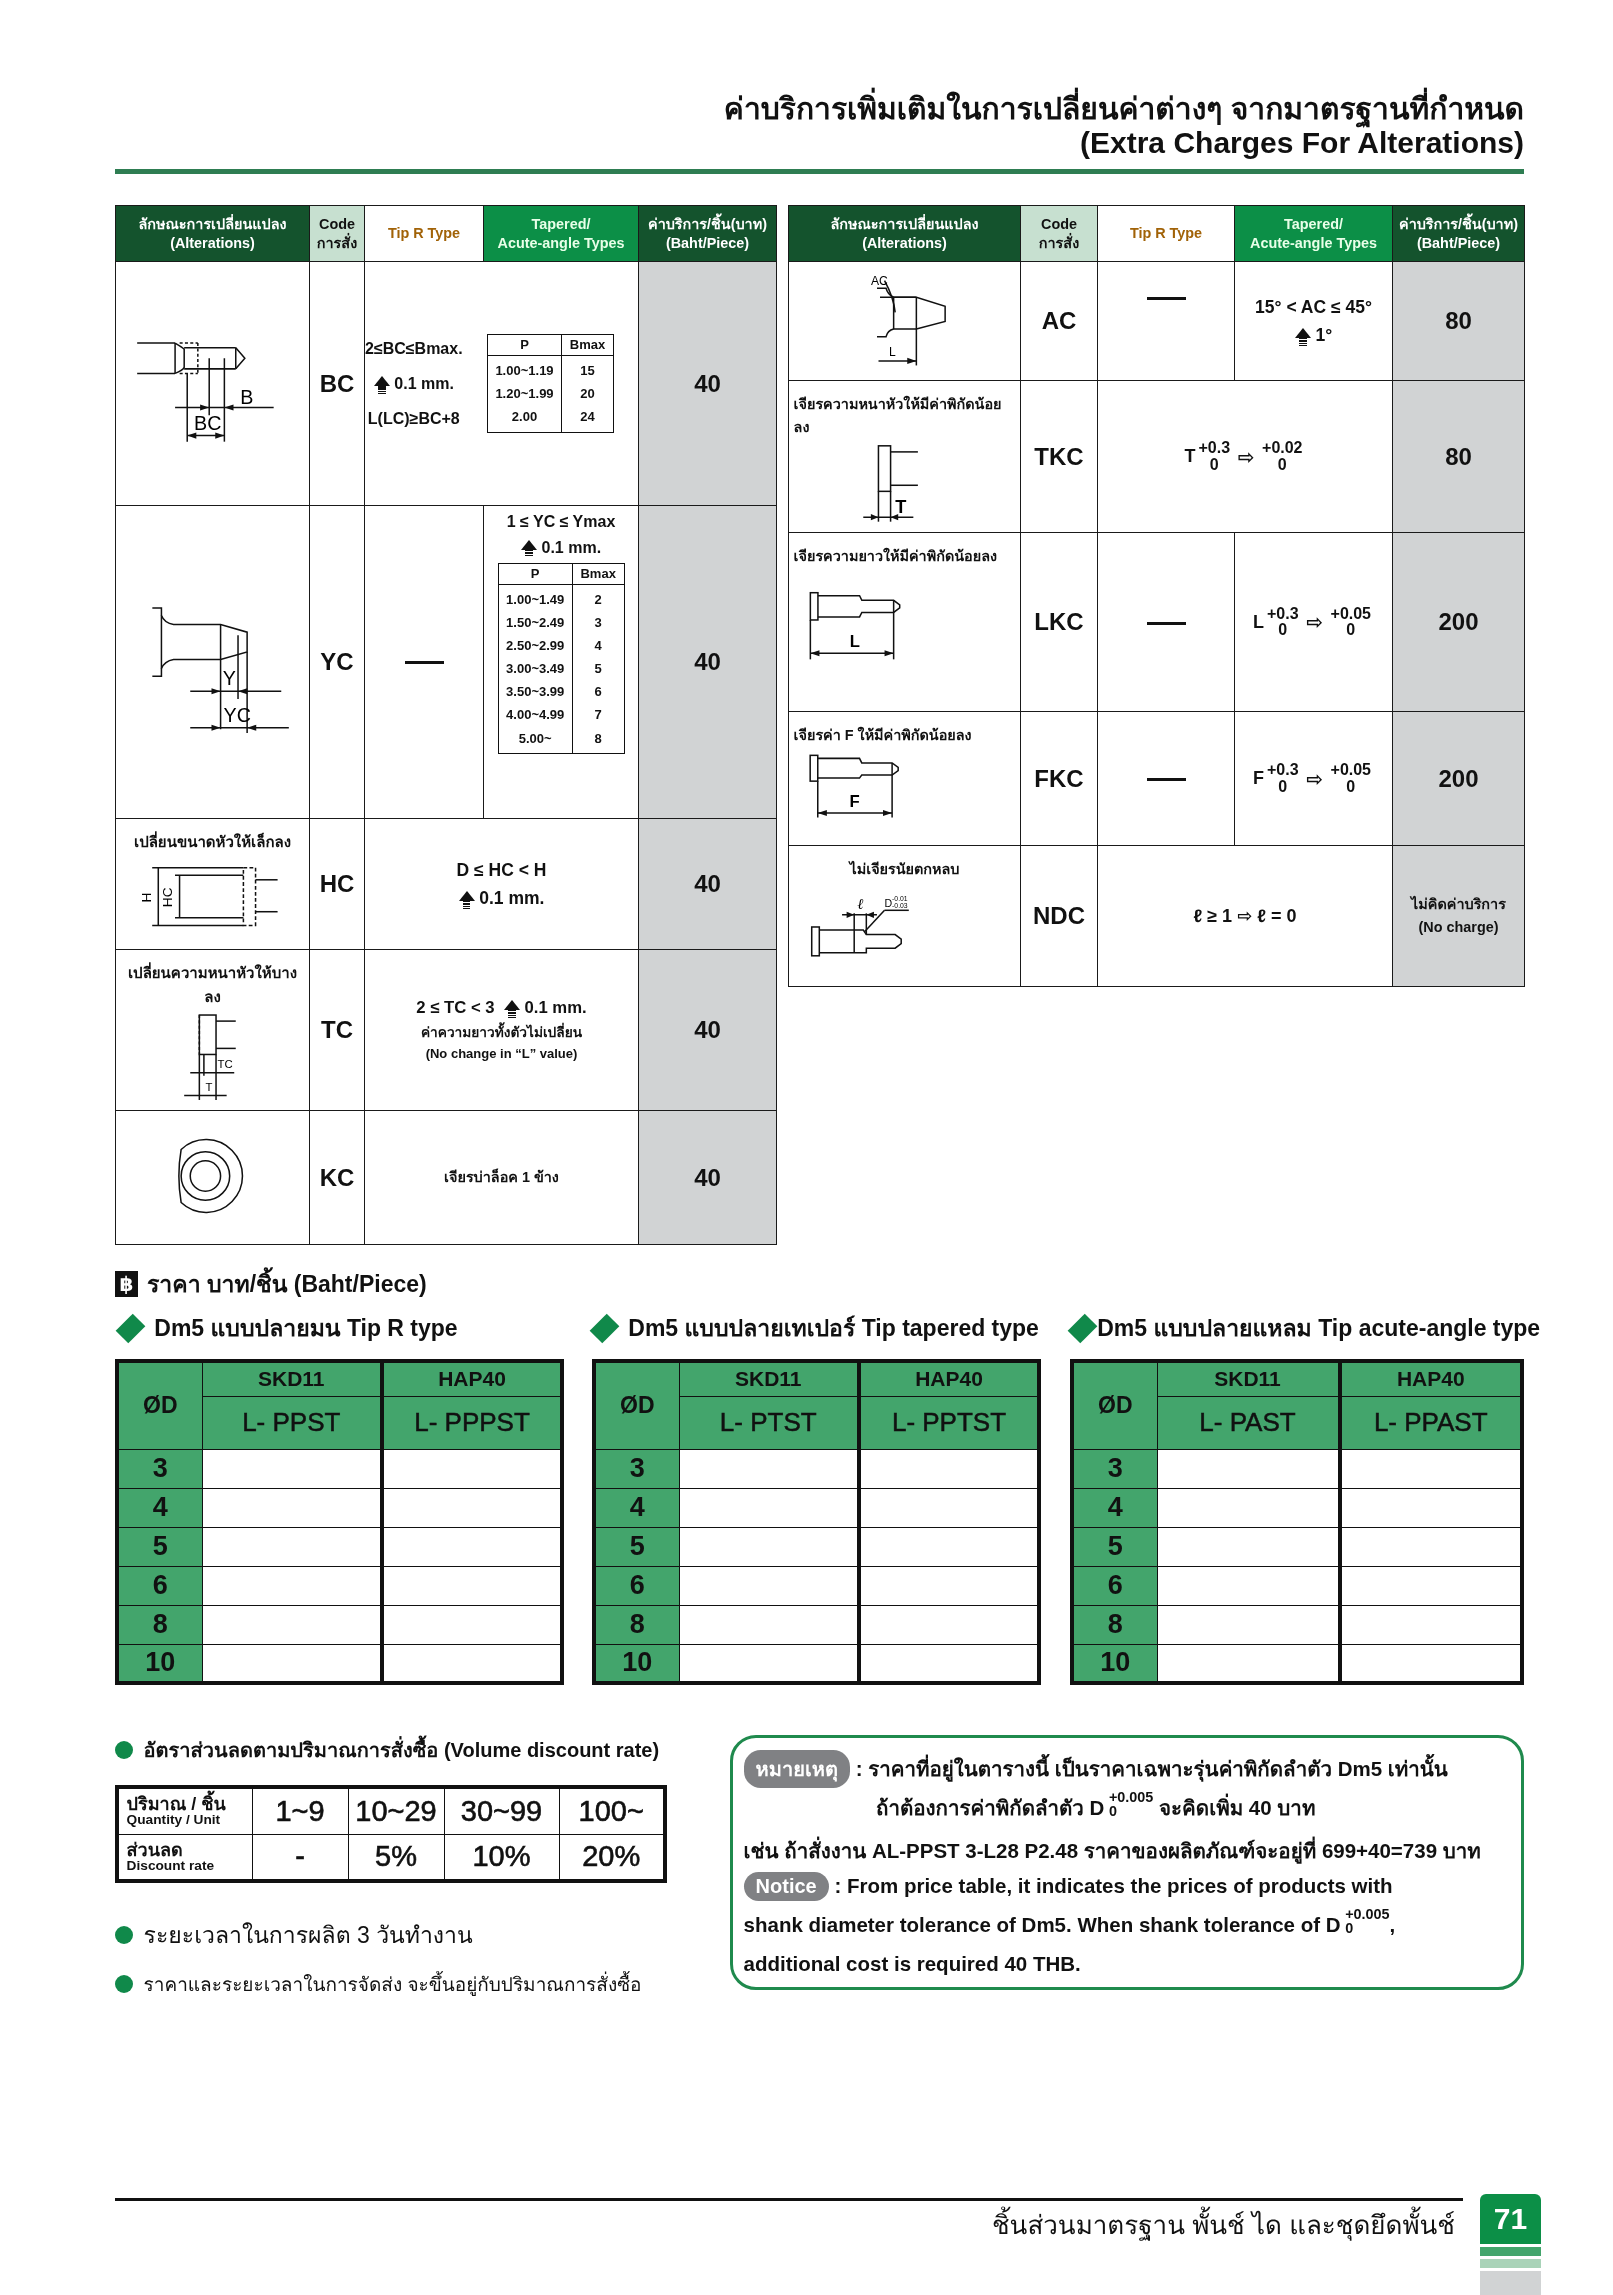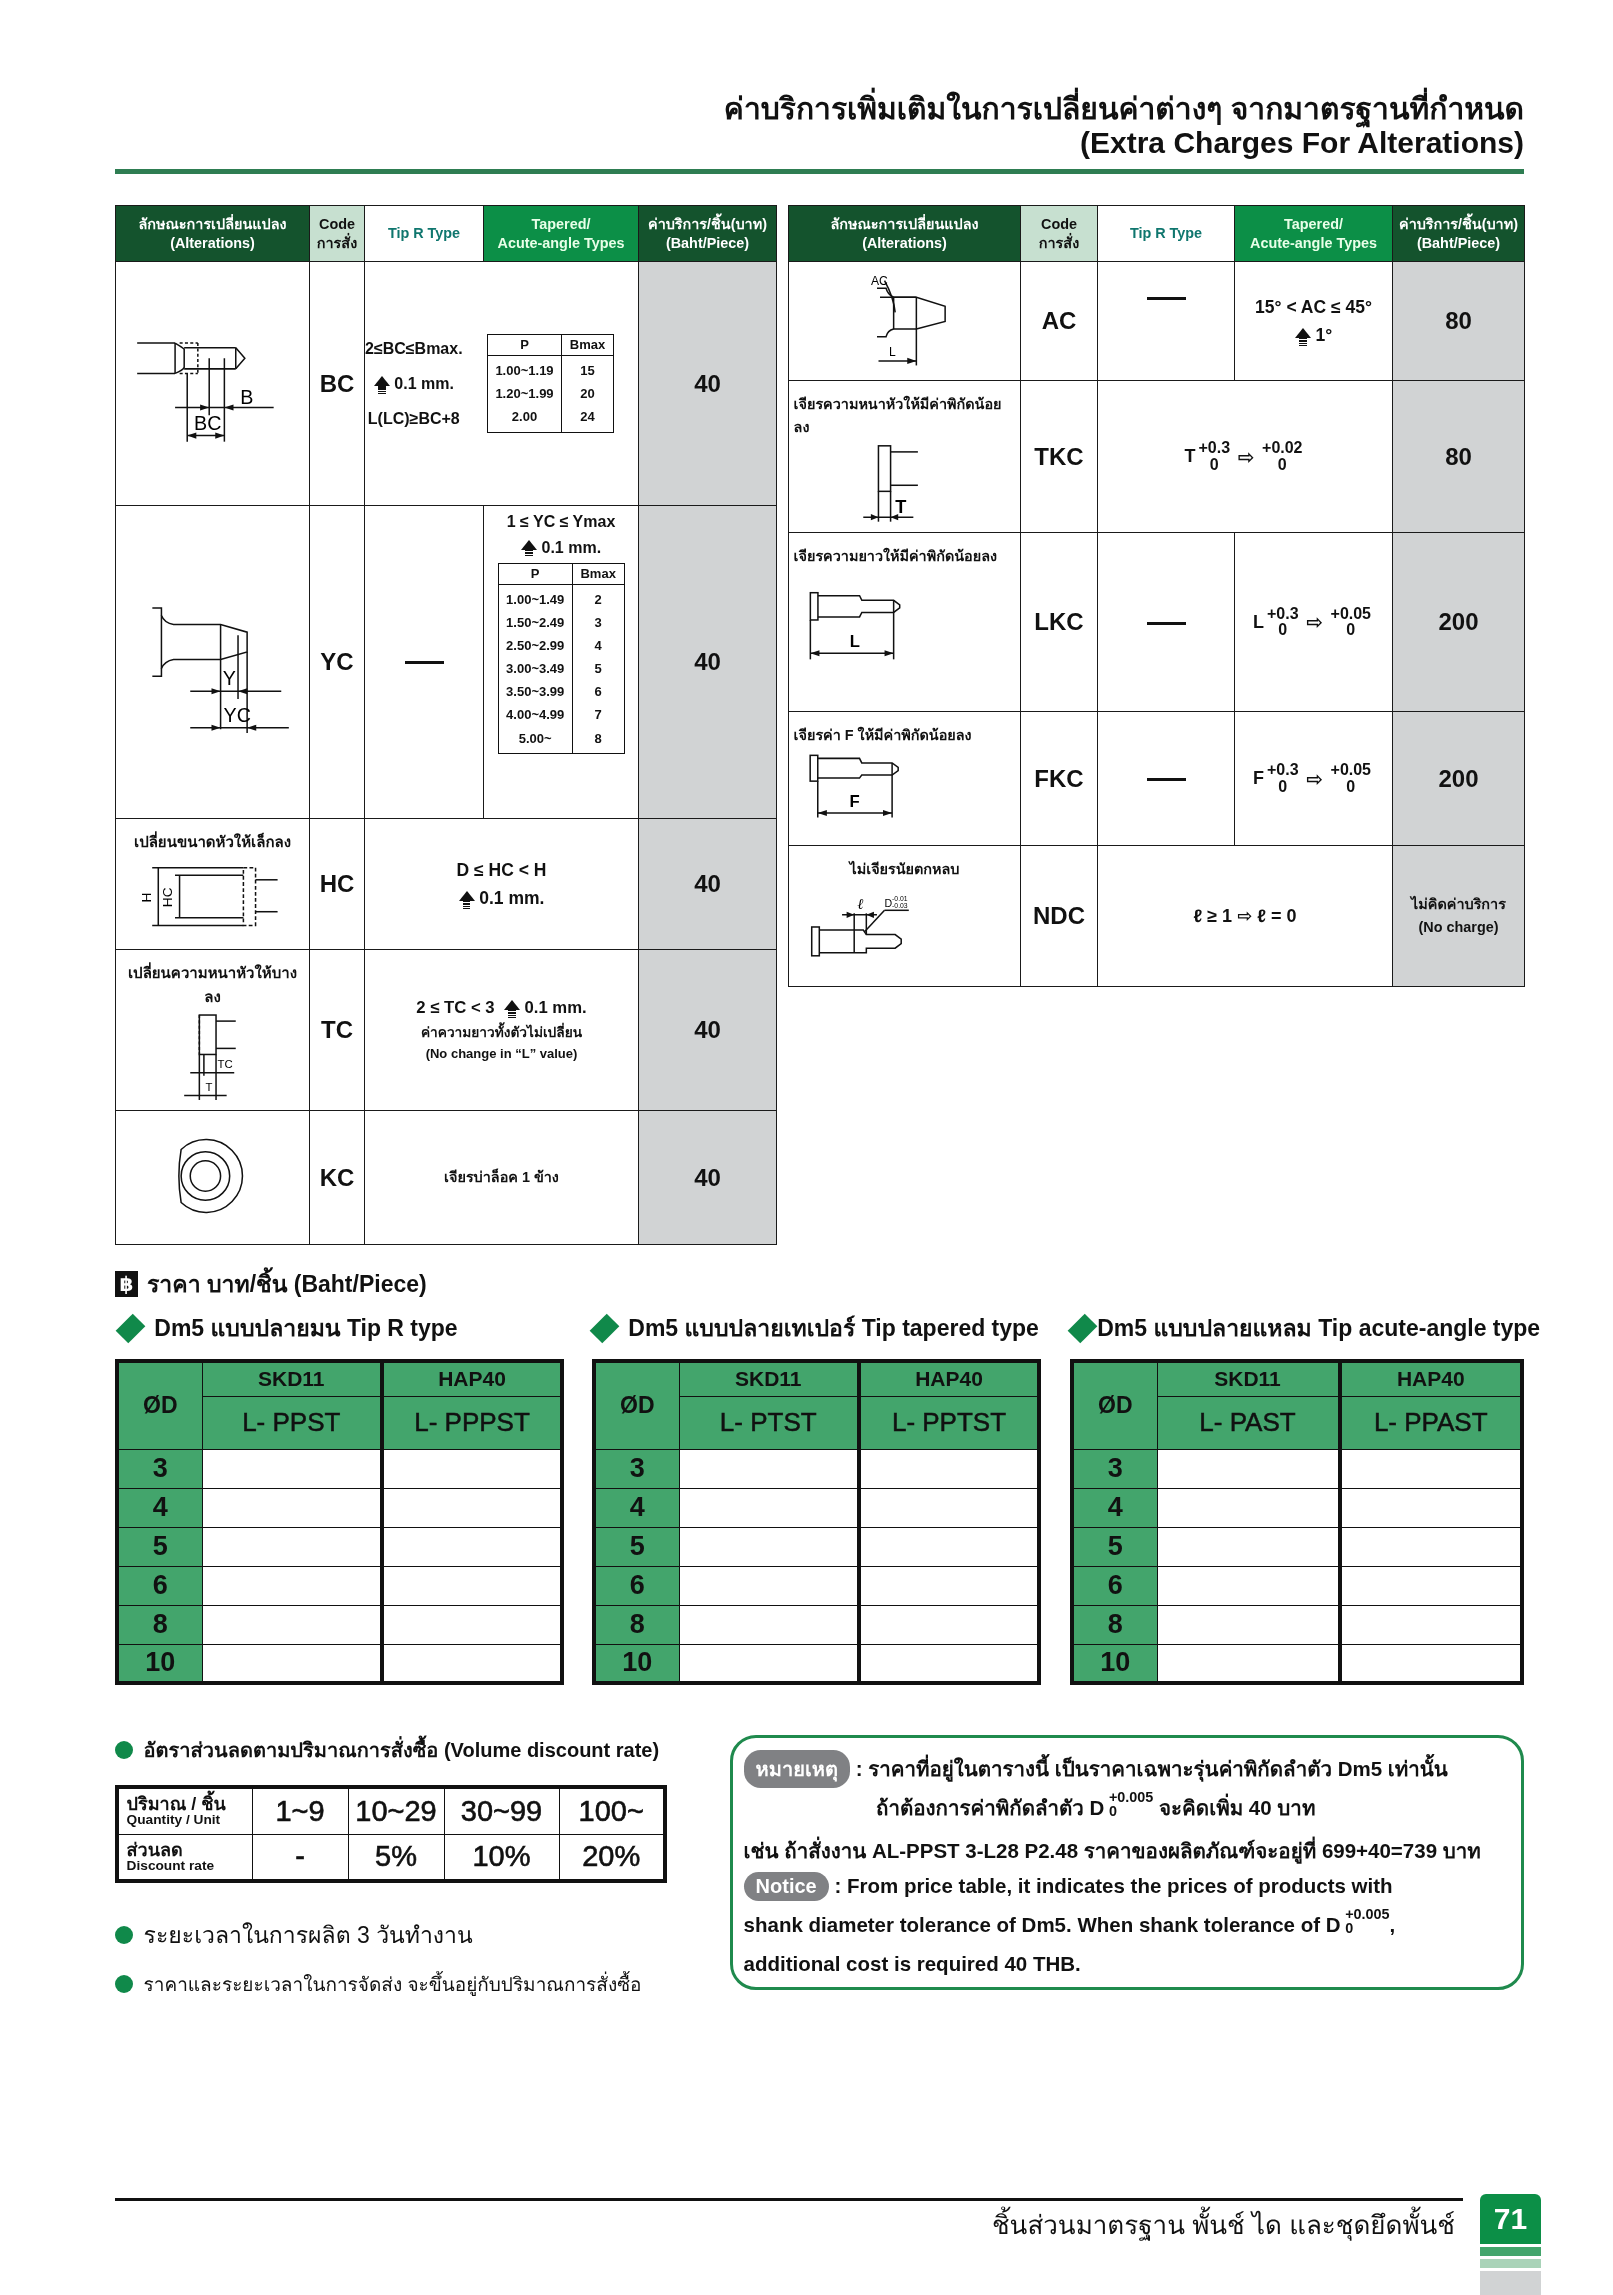--- a/index.html
+++ b/index.html
@@ -11,21 +11,21 @@
   #title-en { right: 90px; top: 126px; font-size: 30px; font-weight: bold; text-align: right; }
   #title-rule { left: 115px; top: 169px; width: 1409px; height: 4.6px; background: #2e7d52; }
 
   
   table { border-collapse: collapse; }
   .alt { position: absolute; top: 205px; table-layout: fixed; }
   .alt td, .alt th { border: 1.5px solid #1a1a1a; text-align: center; vertical-align: middle; }
   .alt th { height: 56px; font-size: 14.4px; font-weight: bold; line-height: 1.3; }
   .alt th.h-alt, .alt th.h-price { background: #14532d; color: #ffffff; }
   .alt th.h-code { background: #c7e0d0; color: #111; }
-  .alt th.h-tipr { background: #ffffff; color: #0f766e; }
+  .alt th.h-tipr { background: #ffffff; color: #a16207; }
   .alt th.h-taper { background: #0c8f47; color: #e8ffe8; }
   .alt td.code { font-size: 24px; font-weight: bold; }
   .alt td.price { background: #d1d3d4; font-size: 24px; font-weight: bold; }
   .alt td.spec { font-size: 16.7px; font-weight: bold; line-height: 1.6; }
   .alt td.diag { position: relative; padding: 4.6px; vertical-align: top; }
   .diag-label { font-size: 15px; font-weight: bold; display: block; text-align: center; margin: 6px 0 3px; }
   .dash { display: inline-block; width: 39px; height: 3px; background: #111; vertical-align: middle; }
   .mini { border-collapse: collapse; font-size: 13px; font-weight: bold; margin: 0 auto; }
   .mini td, .mini th { border: 1.5px solid #111; padding: 1.5px 7.6px; height: auto; background: #fff; color: #111; font-size: 13px; }
   .mini tbody td { border-top: none; border-bottom: none; line-height: 1.55; }

